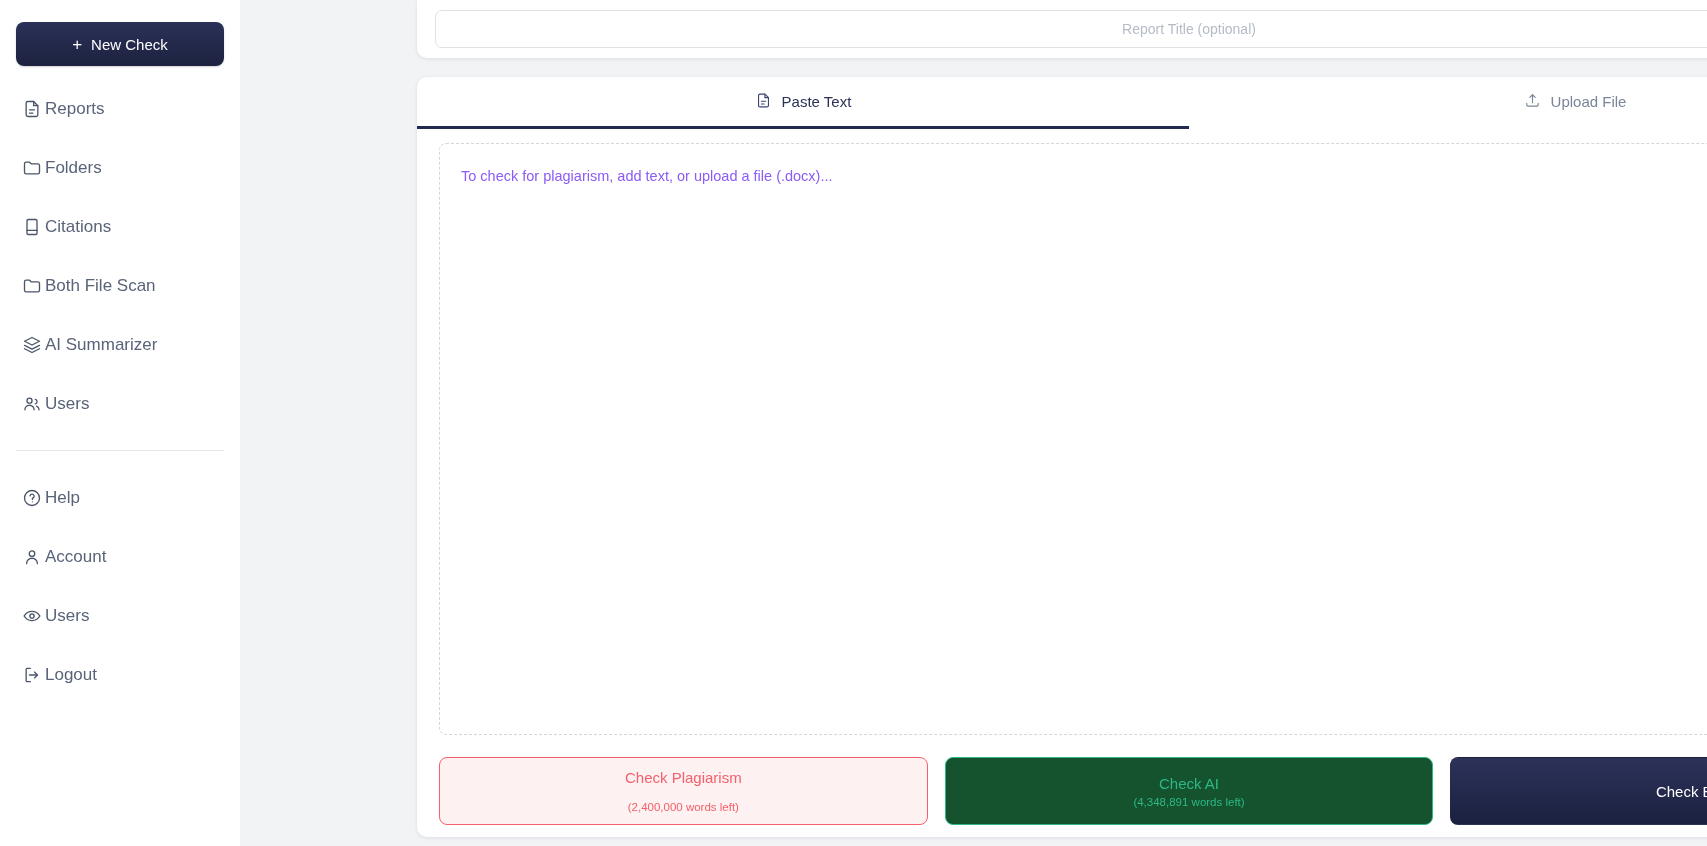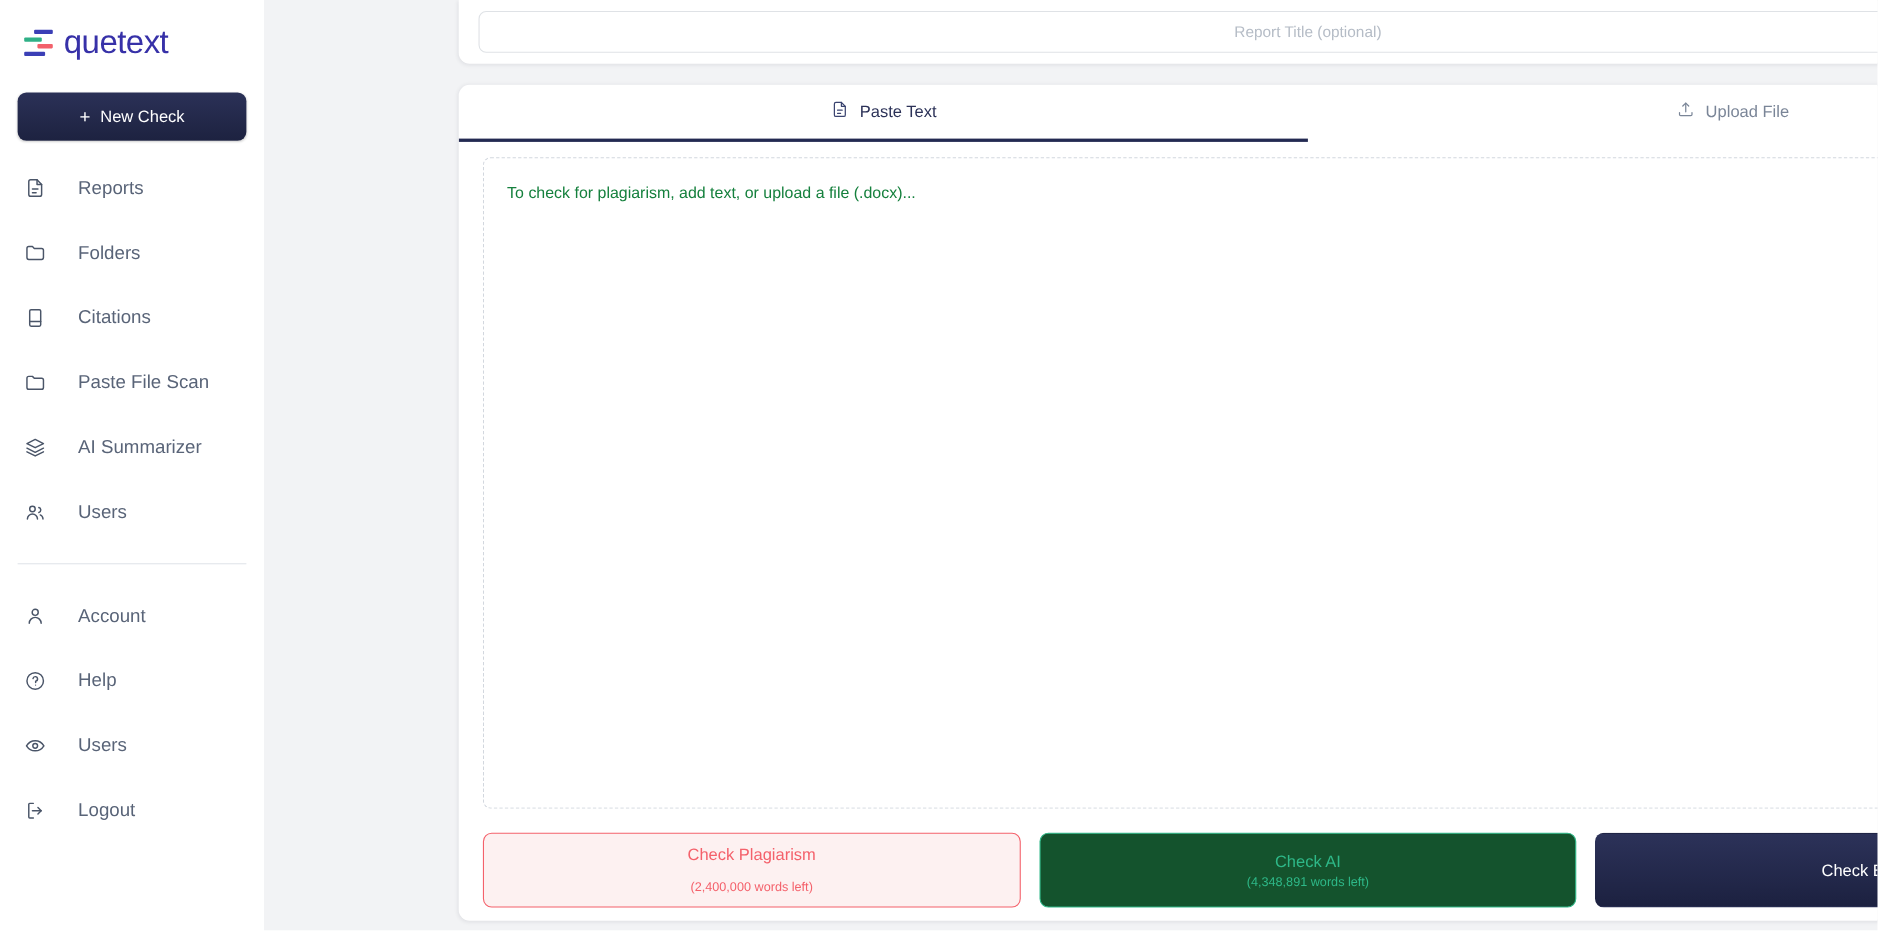--- a/index.html
+++ b/index.html
@@ -70,21 +70,21 @@
     border: none;
     cursor: pointer;
     box-shadow: 0 1px 2px rgba(0,0,0,0.18);
   }
   .new-check-btn .plus { font-size: 17px; line-height: 1; font-weight: 400; }
 
   .nav-group { margin-top: 26px; }
   .nav-item {
     display: flex;
     align-items: center;
-    gap: 29px;
+    gap: 3px;
     height: 34px;
     margin-bottom: 25px;
     padding-left: 6px;
     color: #596478;
     font-size: 17px;
     cursor: pointer;
     text-decoration: none;
   }
   .nav-item .ico { width: 20px; height: 20px; flex: 0 0 20px; color: #4a5568; display:flex; align-items:center; justify-content:center;}
   .nav-item svg { width: 20px; height: 20px; stroke: currentColor; fill: none; stroke-width: 1.6; stroke-linecap: round; stroke-linejoin: round; }
@@ -167,21 +167,21 @@
     border-radius: 7px;
     position: relative;
     overflow: hidden;
     min-height: 0;
   }
   .editor-hint {
     position: absolute;
     left: 21px;
     top: 24px;
     font-size: 14.5px;
-    color: #15803d;
+    color: #8b5cf6;
   }
   .editor-big {
     position: absolute;
     left: 0; right: 0;
     top: 218px;
     text-align: center;
     font-size: 30px;
     line-height: 1.06;
     color: #dfe5ee;
     letter-spacing: 0.1px;
@@ -236,29 +236,20 @@
   }
   .act-both .lbl { color: #ffffff; font-size: 15px; font-weight: 400; }
 </style>
 </head>
 <body>
 
 <div class="app">
 
   <aside class="sidebar">
 
-    <div class="logo-row">
-      <div class="logo-mark">
-        <div class="bar b1"></div>
-        <div class="bar b2"></div>
-        <div class="bar b3"></div>
-        <div class="bar b4"></div>
-      </div>
-      <div class="logo-text">quetext</div>
-    </div>
 
     <button class="new-check-btn">
       <span class="plus">+</span>
       <span>New Check</span>
     </button>
 
     <nav class="nav-group">
 
       <a class="nav-item">
         <span class="ico">
@@ -289,21 +280,21 @@
         </span>
         <span>Citations</span>
       </a>
 
       <a class="nav-item">
         <span class="ico">
           <svg viewBox="0 0 24 24">
               <path d="M3 7a2 2 0 0 1 2-2h4l2 2h8a2 2 0 0 1 2 2v8a2 2 0 0 1-2 2H5a2 2 0 0 1-2-2z"></path>
             </svg>
         </span>
-        <span>Paste File Scan</span>
+        <span>Both File Scan</span>
       </a>
 
       <a class="nav-item">
         <span class="ico">
           <svg viewBox="0 0 24 24">
               <path d="M12 3 3 7.5 12 12l9-4.5z"></path>
               <path d="M3 12.5 12 17l9-4.5"></path>
               <path d="M3 16.5 12 21l9-4.5"></path>
             </svg>
         </span>
@@ -324,36 +315,36 @@
 
     </nav>
 
     <div class="divider"></div>
 
     <nav class="nav-group" style="margin-top:0">
 
       <a class="nav-item">
         <span class="ico">
           <svg viewBox="0 0 24 24">
-              <circle cx="12" cy="8" r="3.3"></circle>
-              <path d="M5.5 20a6.5 6.5 0 0 1 13 0"></path>
-            </svg>
-        </span>
-        <span>Account</span>
-      </a>
-
-      <a class="nav-item">
-        <span class="ico">
-          <svg viewBox="0 0 24 24">
               <circle cx="12" cy="12" r="9"></circle>
               <path d="M9.6 9.4a2.5 2.5 0 1 1 2.9 2.9v1.4"></path>
               <circle cx="12.4" cy="16.6" r="0.7" fill="currentColor" stroke="none"></circle>
             </svg>
         </span>
         <span>Help</span>
+      </a>
+
+      <a class="nav-item">
+        <span class="ico">
+          <svg viewBox="0 0 24 24">
+              <circle cx="12" cy="8" r="3.3"></circle>
+              <path d="M5.5 20a6.5 6.5 0 0 1 13 0"></path>
+            </svg>
+        </span>
+        <span>Account</span>
       </a>
 
       <a class="nav-item">
         <span class="ico">
           <svg viewBox="0 0 24 24">
               <path d="M2.5 12S6 6.5 12 6.5 21.5 12 21.5 12 18 17.5 12 17.5 2.5 12 2.5 12z"></path>
               <circle cx="12" cy="12" r="2.6"></circle>
             </svg>
         </span>
         <span>Users</span>

